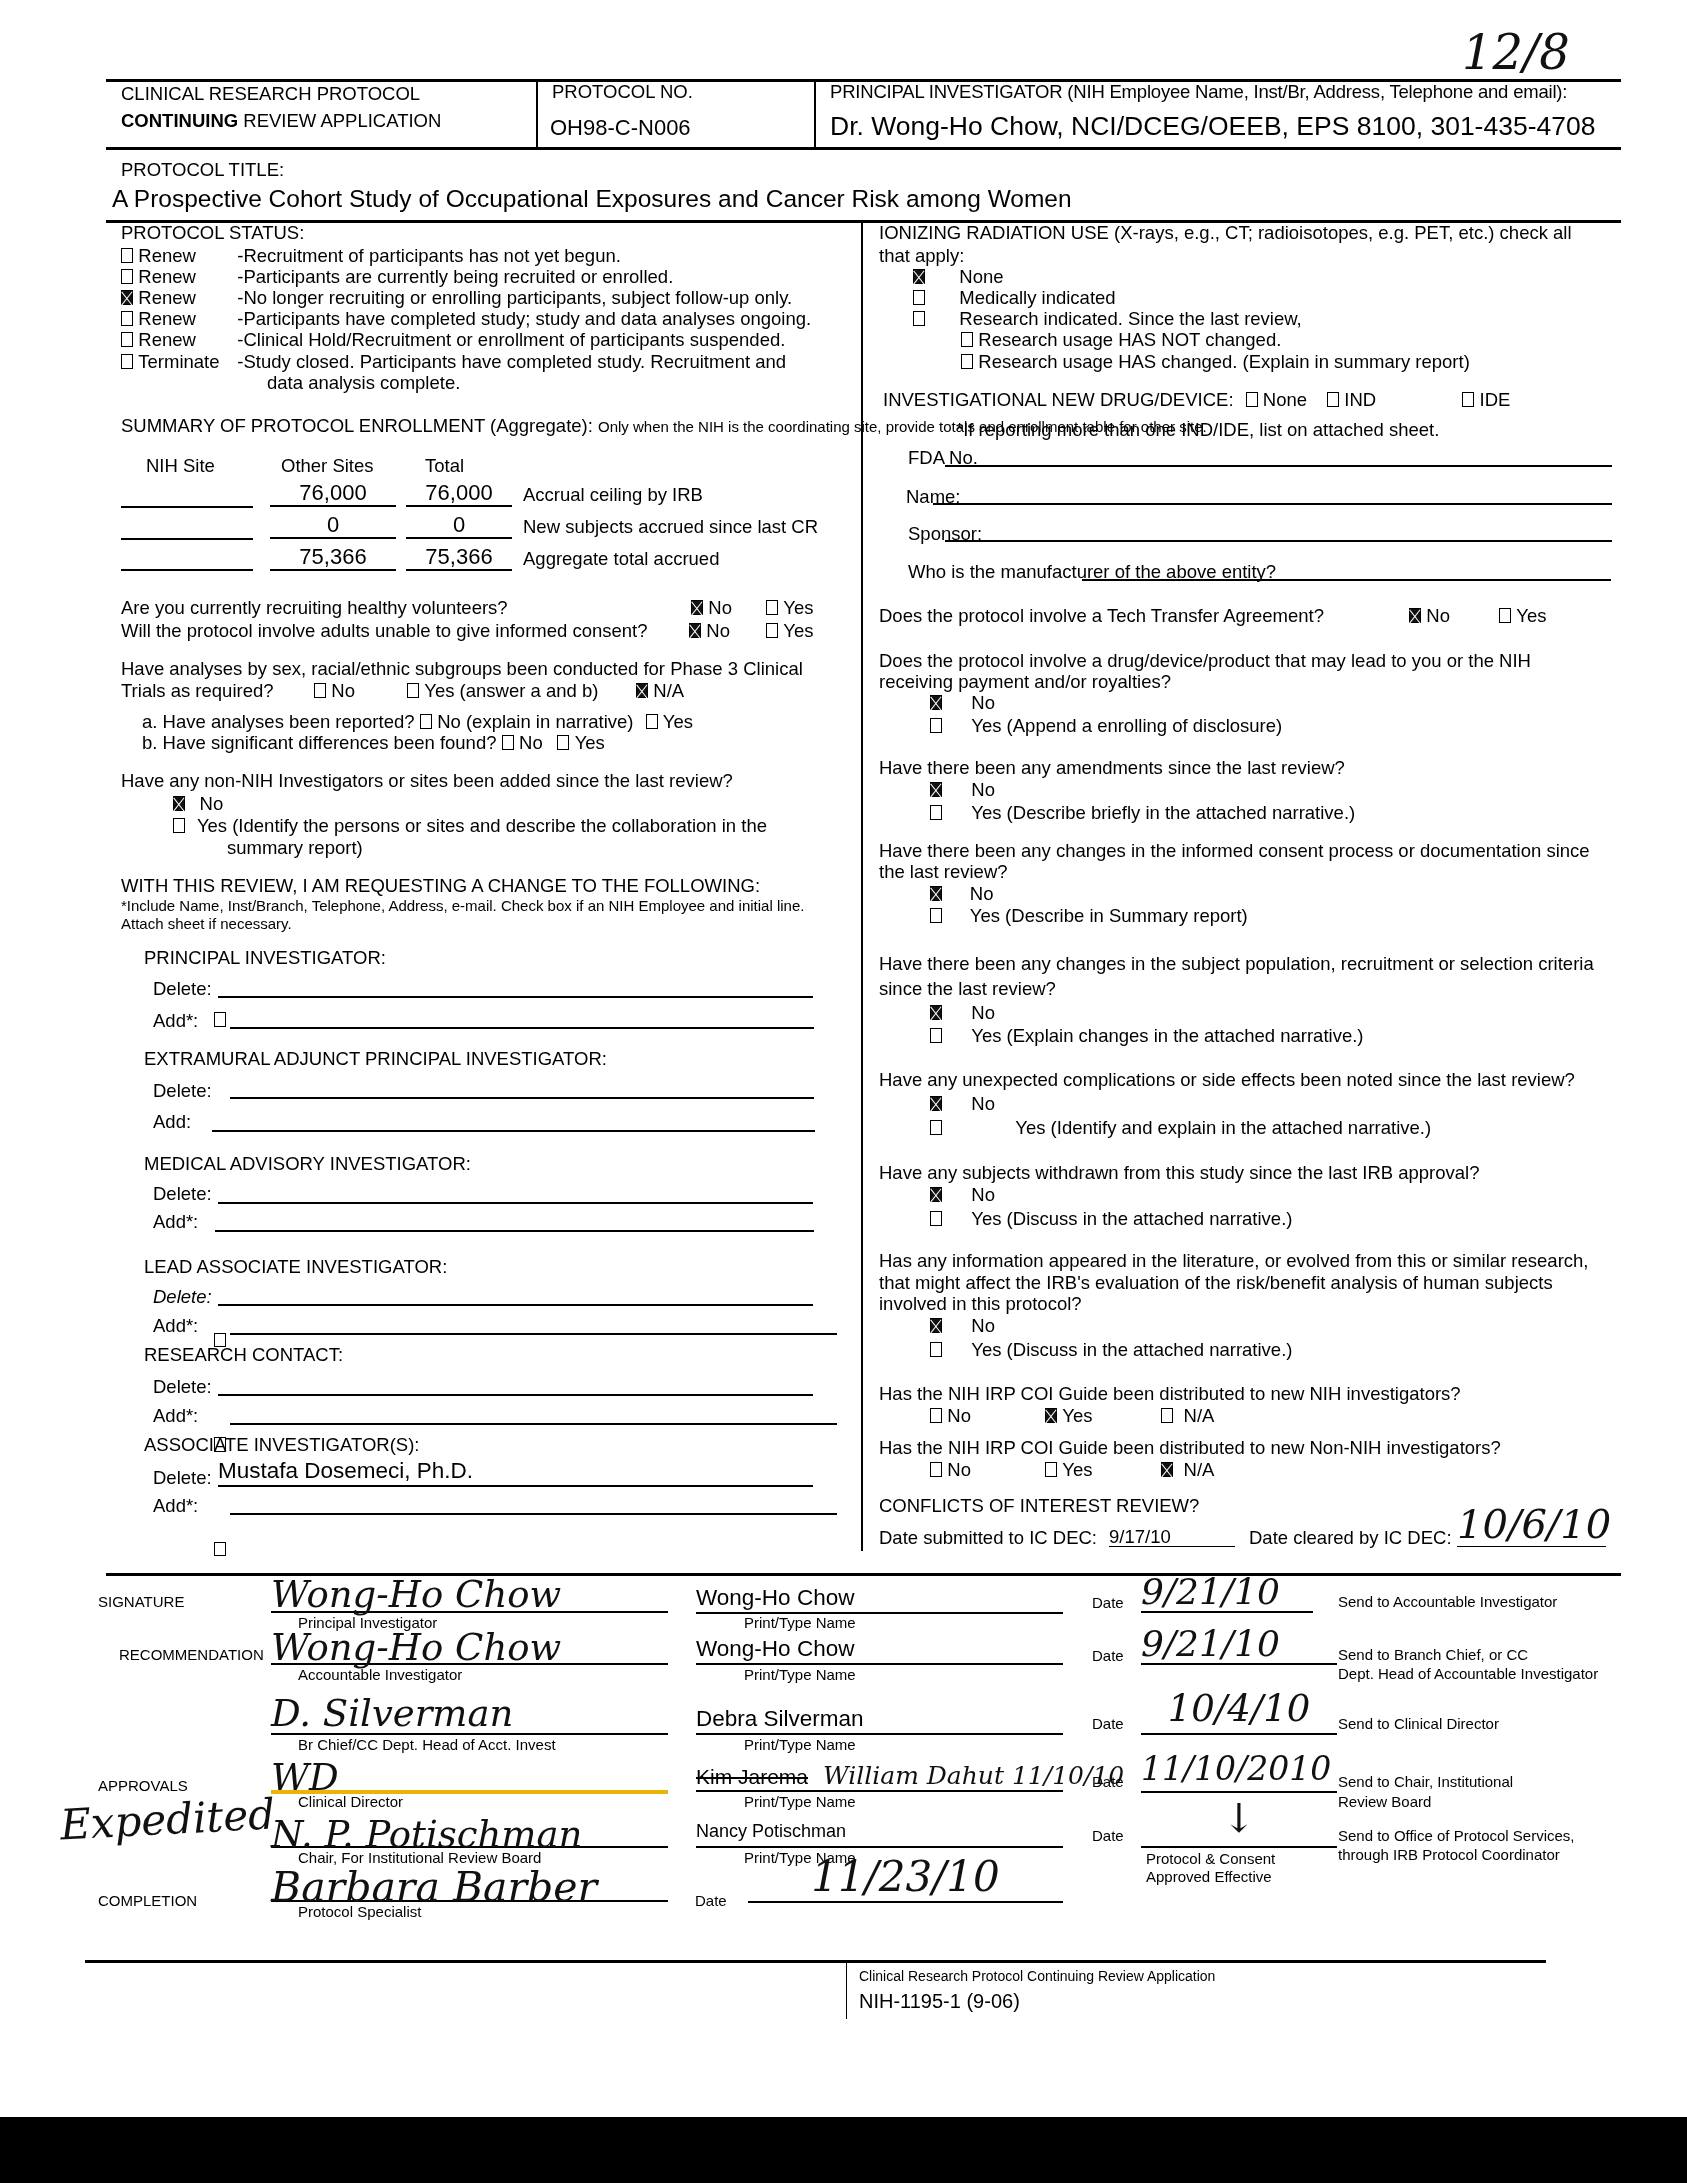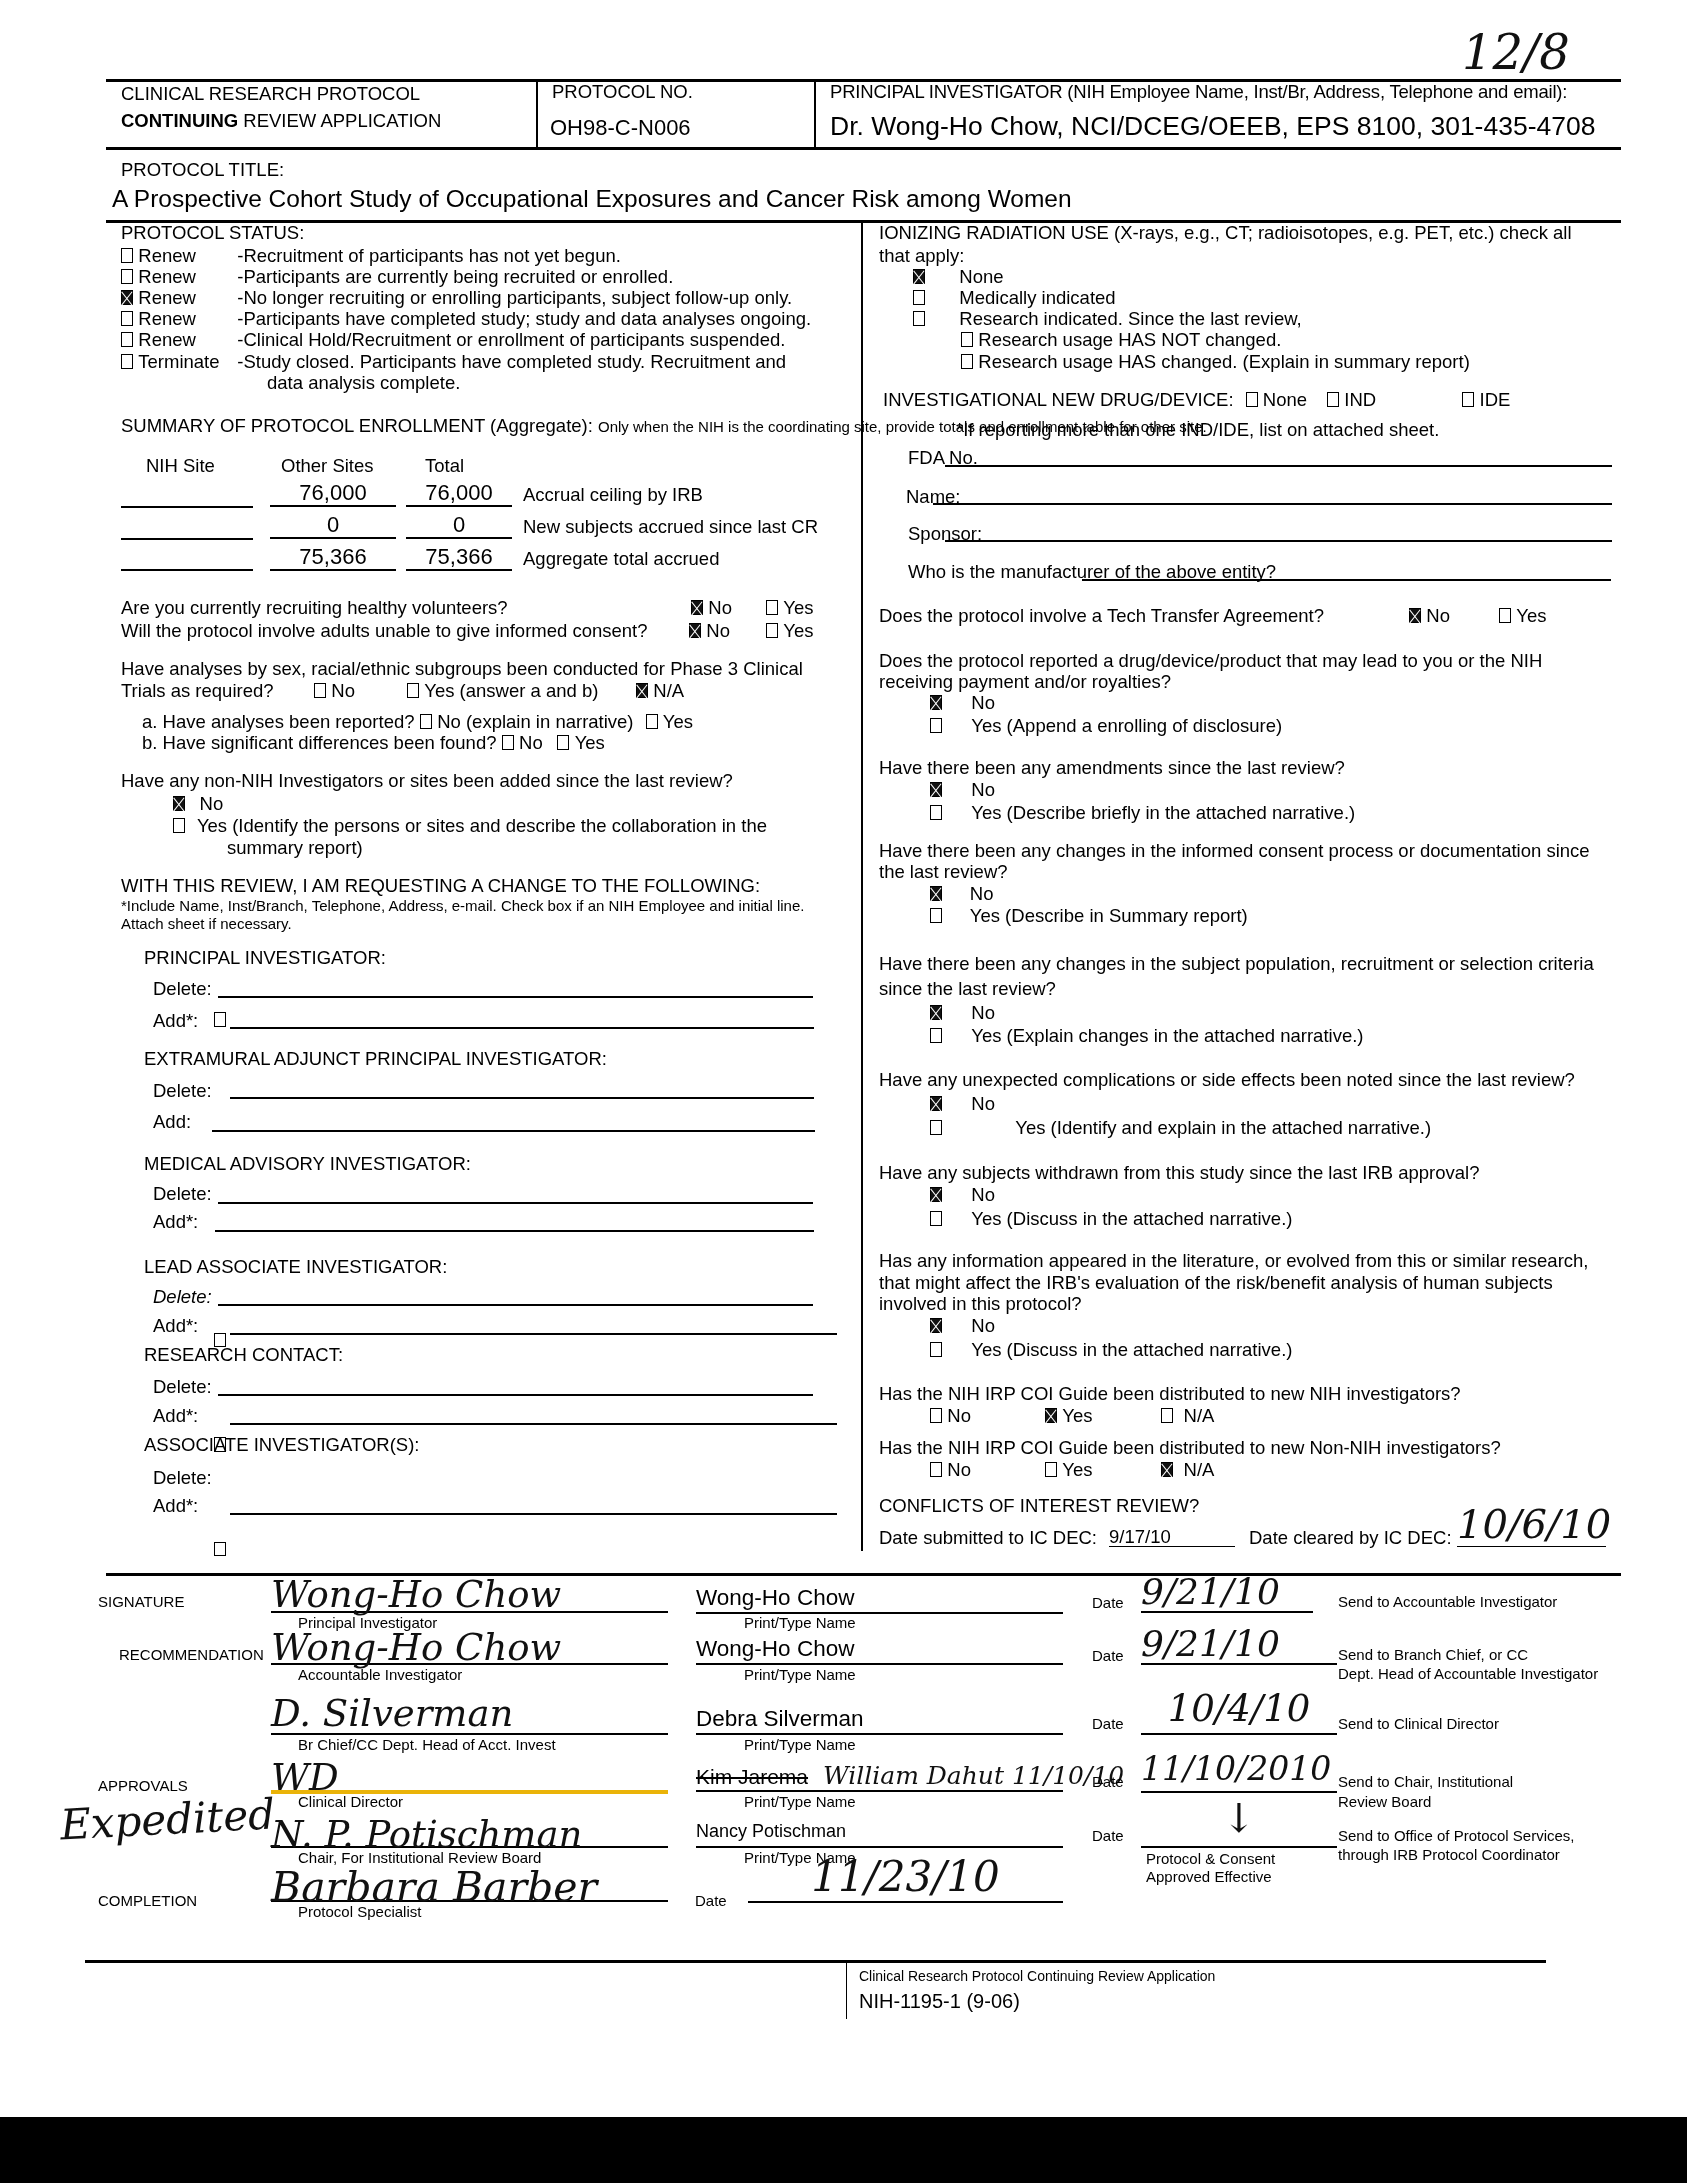--- a/index.html
+++ b/index.html
@@ -212,20 +212,21 @@
   <div class="abs t" style="left:153px;top:1376px;">Delete:</div>
   <div class="abs t" style="left:218px;top:1375px;width:595px;height:18.5px;border-bottom:2px solid #000;"></div>
   <div class="abs t" style="left:153px;top:1405px;">Add*:</div>
   <span class="abs cb" style="left:214px;top:1408px;"></span>
   <div class="abs t" style="left:230px;top:1404px;width:607px;height:18.5px;border-bottom:2px solid #000;"></div>
 </div>
 
 <div>
   <div class="abs t" style="left:144px;top:1434px;">ASSOCIATE INVESTIGATOR(S):</div>
   <div class="abs t" style="left:153px;top:1467px;">Delete:</div>
+  <div class="abs" style="left:218px;top:1458px;width:595px;height:26.5px;border-bottom:2px solid #000;font-size:22.5px;line-height:26.5px;white-space:nowrap;">Mustafa Dosemeci, Ph.D.</div>
   <div class="abs t" style="left:153px;top:1495px;">Add*:</div>
   <span class="abs cb" style="left:214px;top:1498px;"></span>
   <div class="abs t" style="left:230px;top:1494px;width:607px;height:18.5px;border-bottom:2px solid #000;"></div>
 </div>
 
 <div class="abs t" style="left:879px;top:222px;">IONIZING RADIATION USE (X-rays, e.g., CT; radioisotopes, e.g. PET, etc.) check all</div>
 <div class="abs t" style="left:879px;top:245px;">that apply:</div>
 <div class="row t" style="left:913px;top:266px;">
     <span class="cb on"></span>
     <span style="margin-left:29px">None</span>
@@ -274,21 +275,21 @@
 <div class="row t" style="left:1409px;top:605px;">
     <span class="cb on"></span>
     <span>No</span>
   </div>
 <div class="row t" style="left:1499px;top:605px;">
     <span class="cb"></span>
     <span>Yes</span>
   </div>
 
 <div>
-  <div class="abs t" style="left:879px;top:650px;">Does the protocol reported a drug/device/product that may lead to you or the NIH</div>
+  <div class="abs t" style="left:879px;top:650px;">Does the protocol involve a drug/device/product that may lead to you or the NIH</div>
   <div class="abs t" style="left:879px;top:671px;">receiving payment and/or royalties?</div>
   <div class="row t" style="left:930px;top:692px;">
       <span class="cb on"></span>
       <span style="margin-left:24px">No</span>
     </div>
   <div class="row t" style="left:930px;top:715px;">
       <span class="cb"></span>
       <span style="margin-left:24px">Yes (Append a enrolling of disclosure)</span>
     </div>
 </div>

